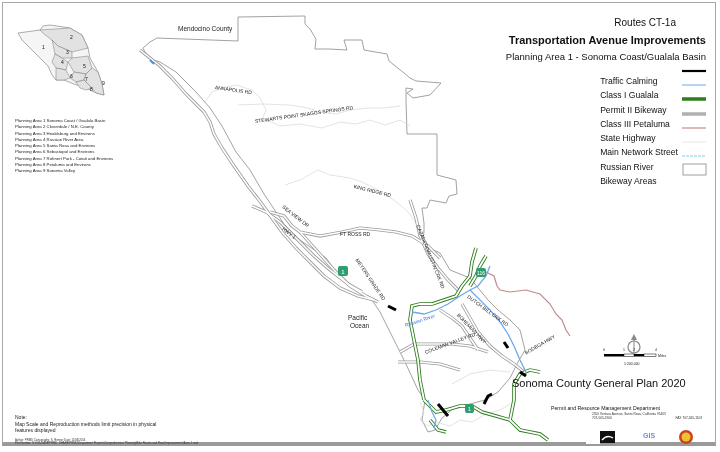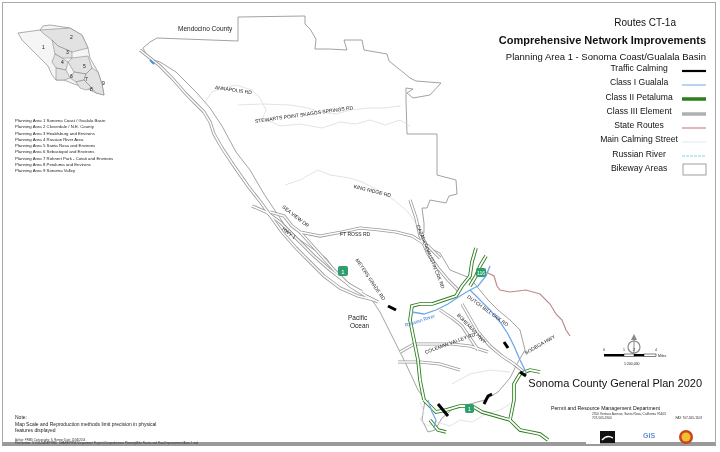--- a/index.html
+++ b/index.html
@@ -6,21 +6,21 @@
   body { width:720px; height:452px; position:relative; overflow:hidden; font-family:"Liberation Sans", sans-serif; color:#111; }
   .frame { position:absolute; left:2px; top:2px; width:714px; height:444px; border:1.5px solid #a8a8a8; border-bottom:4px solid #9a9a9a; box-sizing:border-box; }
   .abs { position:absolute; }
   #map-svg { position:absolute; left:0; top:0; width:720px; height:452px; }
   .fig-label { right:44px; top:17px; font-size:10px; }
   .title { right:14px; top:34px; font-size:11px; font-weight:bold; }
   .subtitle { right:14px; top:51px; font-size:9.5px;padding-left:32px; }
   .pa-list { left:15px; top:118px; font-size:4.3px; line-height:6.3px; color:#222; }
   .note { left:15px; top:414px; font-size:5px; line-height:6.5px; color:#222; }
   .author { left:15px; top:439px; font-size:2.8px; line-height:3.4px; color:#333; }
-  .plan-title { right:18px; top:377px; font-size:11px; text-align:right; width:190px; line-height:12px; }
+  .plan-title { right:18px; top:377px; font-size:11px; text-align:left; width:190px; line-height:12px; }
   .dept { right:60px; top:405px; font-size:5.2px; }
   .addr { right:18px; top:412px; font-size:3.2px; width:110px; color:#333; }
   .label { font-size:5px; color:#222; white-space:nowrap; transform-origin:left center; }
   .place { font-size:6.5px; color:#222; }
   .scale-txt { font-size:3.5px; color:#222; }
 </style>
 </head>
 <body>
 
 <div class="frame"></div>
@@ -163,30 +163,30 @@
   <div>Planning Area 3 Healdsburg and Environs</div>
   <div>Planning Area 4 Russian River Area</div>
   <div>Planning Area 5 Santa Rosa and Environs</div>
   <div>Planning Area 6 Sebastopol and Environs</div>
   <div>Planning Area 7 Rohnert Park - Cotati and Environs</div>
   <div>Planning Area 8 Petaluma and Environs</div>
   <div>Planning Area 9 Sonoma Valley</div>
 </div>
 
 <div class="abs fig-label">Routes CT-1a</div>
-<div class="abs title">Comprehensive Network Improvements</div>
+<div class="abs title">Transportation Avenue Improvements</div>
 <div class="abs subtitle">Planning Area 1 - Sonoma Coast/Gualala Basin</div>
 
-<div class="abs" style="right:42px;top:61px;text-align:center;font-size:8.6px;line-height:14.3px;">
+<div class="abs" style="right:42px;top:74px;text-align:left;font-size:8.6px;line-height:14.3px;">
   <div>Traffic Calming</div>
   <div>Class I Gualala</div>
-  <div>Class II Petaluma</div>
-  <div>Class III Element</div>
-  <div>State Routes</div>
-  <div>Main Calming Street</div>
+  <div>Permit II Bikeway</div>
+  <div>Class III Petaluma</div>
+  <div>State Highway</div>
+  <div>Main Network Street</div>
   <div>Russian River</div>
   <div>Bikeway Areas</div>
 </div>
 
 <div class="abs place" style="left:178px;top:25px;">Mendocino County</div>
 <div class="abs place" style="left:348px;top:314px;">Pacific</div>
 <div class="abs place" style="left:350px;top:322px;">Ocean</div>
 
 <div class="abs label" style="left:215px;top:84px;transform:rotate(8deg);">ANNAPOLIS RD</div>
 <div class="abs label" style="left:255px;top:118px;transform:rotate(-8deg);">STEWARTS POINT SKAGGS SPRINGS RD</div>

